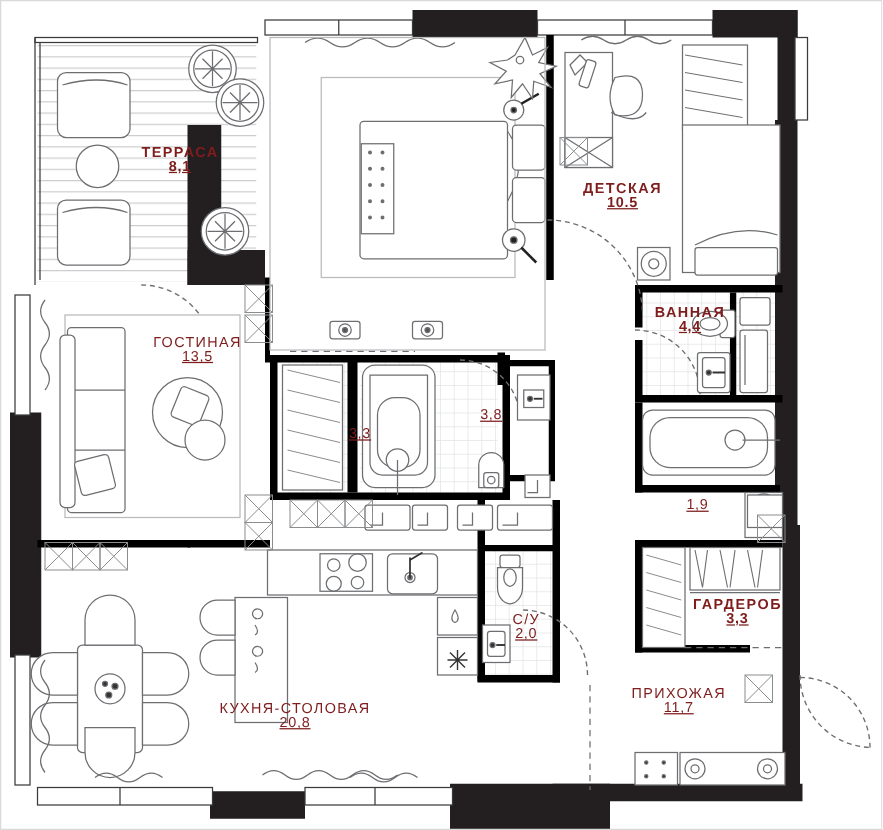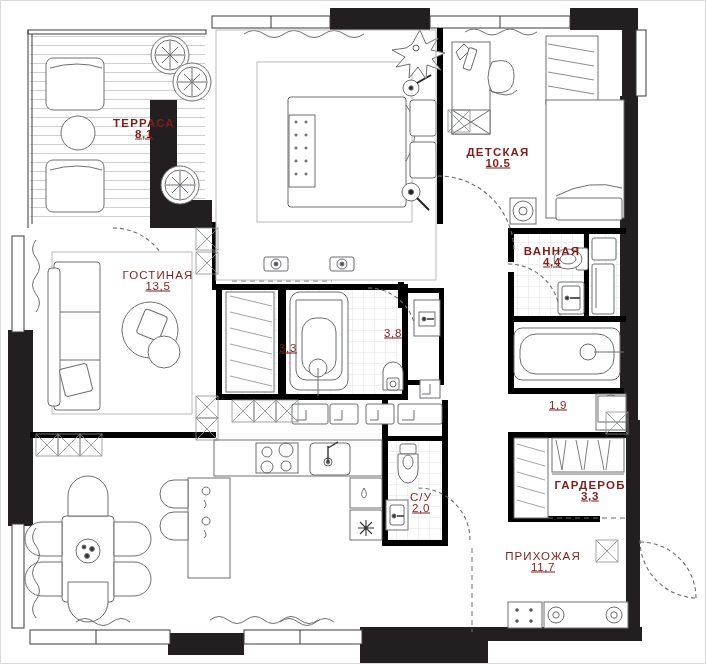--- a/index.html
+++ b/index.html
@@ -463,14 +463,18 @@
 <div class="lbl bold" style="left:590px;top:490px;transform:translate(-50%,-50%);">
   <span class="nm">ГАРДЕРОБ</span>
   <span class="ar">3,3</span>
 </div>
 
 <div class="lbl" style="left:543px;top:561px;transform:translate(-50%,-50%);">
   <span class="nm">ПРИХОЖАЯ</span>
   <span class="ar">11,7</span>
 </div>
 
+<div class="lbl" style="left:236px;top:573px;transform:translate(-50%,-50%);">
+  <span class="nm">КУХНЯ-СТОЛОВАЯ</span>
+  <span class="ar">20,8</span>
+</div>
 
 </div>
 
 </body></html>

